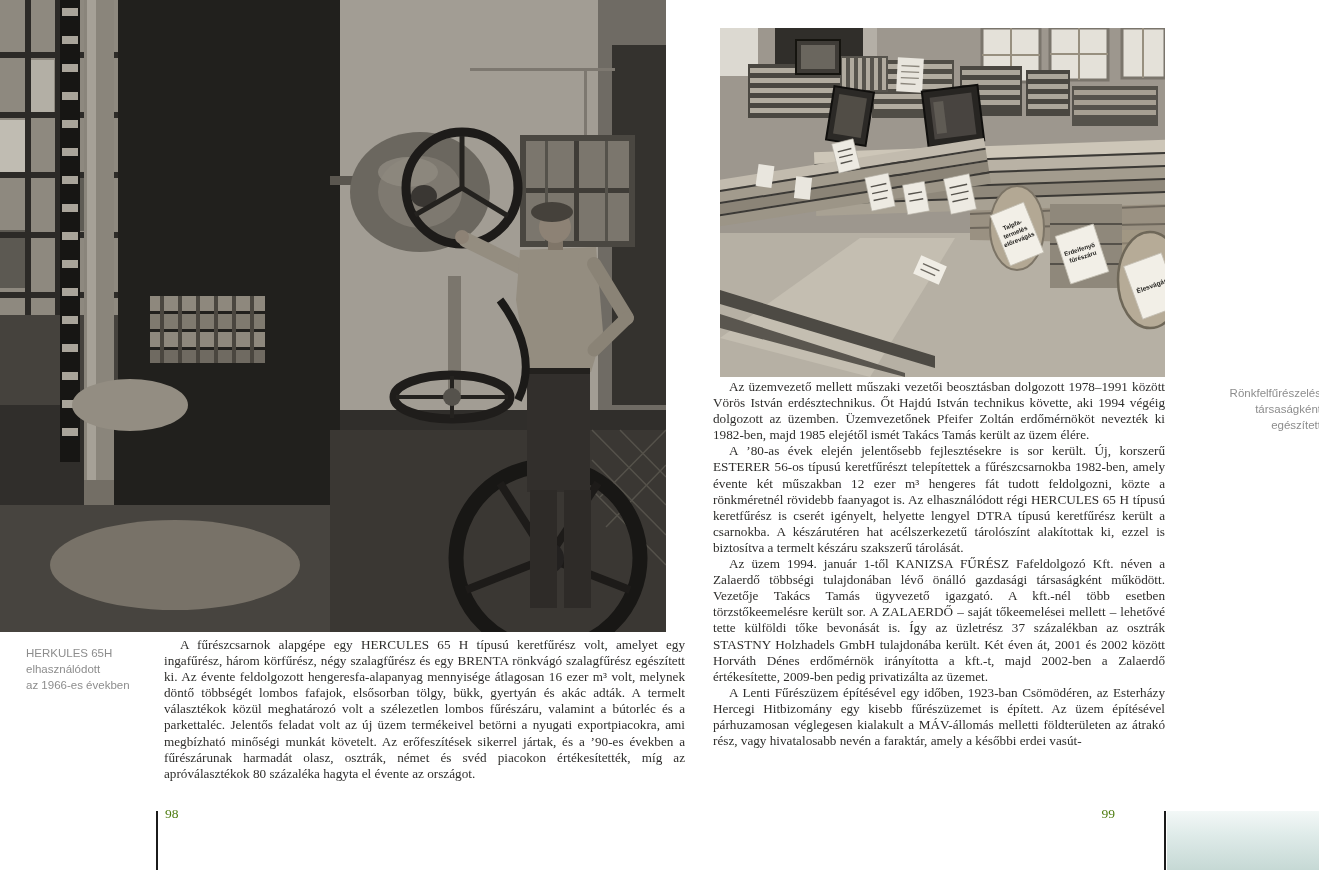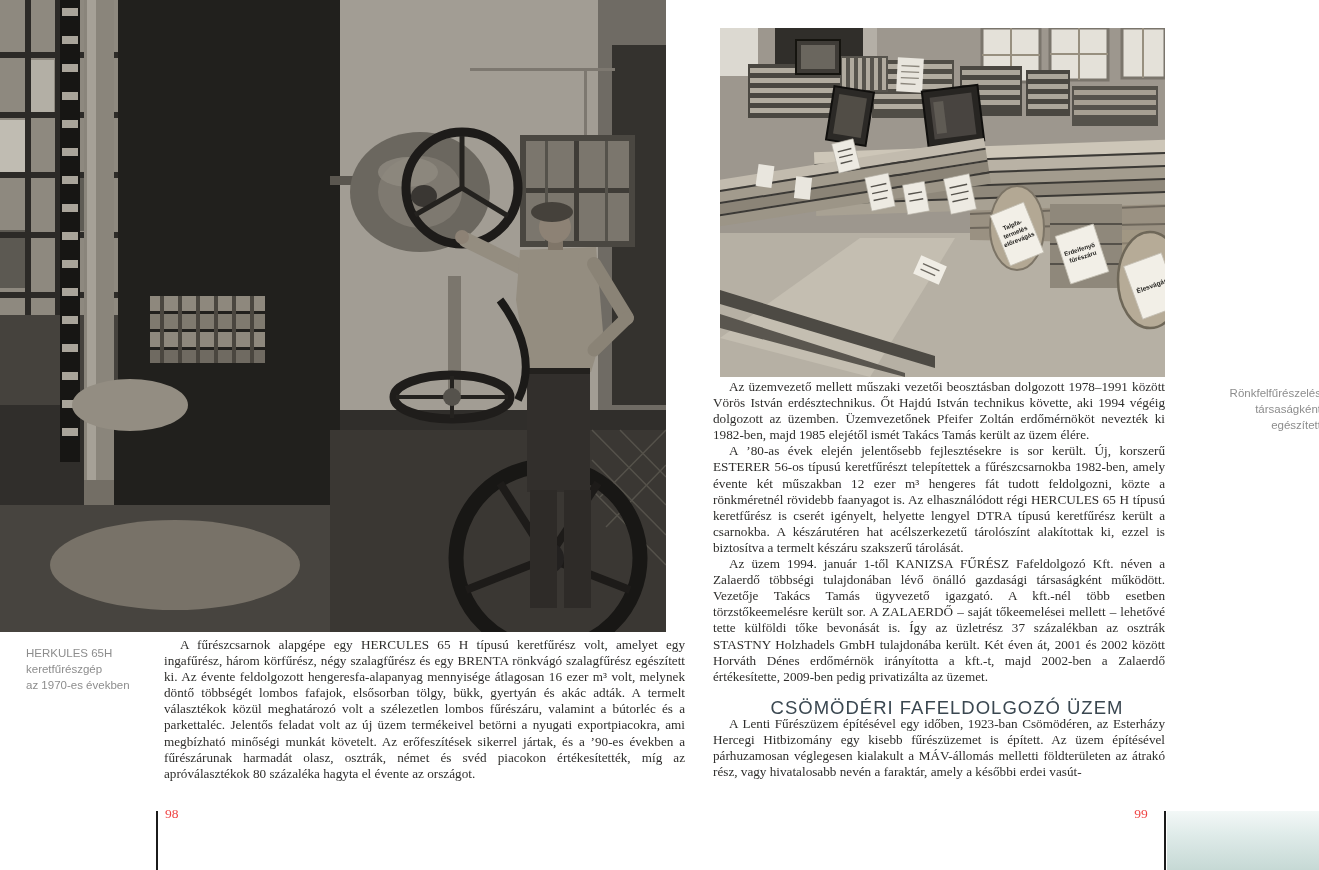--- a/index.html
+++ b/index.html
@@ -28,24 +28,24 @@
   .body-right{left:713px;top:379px;width:452px;}
   .section-heading{
     font-family:"Liberation Sans", sans-serif;
     font-size:18.5px;font-weight:400;letter-spacing:1px;
     color:#3a4750;text-align:center;text-indent:0;
     margin:15px 0 9px 0;
   }
   .body-right .section-heading{margin-top:15px;}
   
   .folio{
-    font-size:13.5px;color:#ef4444;font-family:"Liberation Serif", serif;
+    font-size:13.5px;color:#4d7c0f;font-family:"Liberation Serif", serif;
   }
   .folio-left{left:165px;top:806px;}
-  .folio-right{left:1126px;top:806px;width:30px;text-align:center;}
+  .folio-right{left:1085px;top:806px;width:30px;text-align:right;}
   .folio-rule{width:1.5px;height:59px;background:#1b1b1b;top:811px;}
   .rule-left{left:156px;}
   .rule-right{left:1164px;}
   .corner-gradient{
     left:1166.5px;top:811px;width:152.5px;height:59px;
     background:linear-gradient(to bottom,#f3f8f7 0%,#dfebe9 40%,#c6d9d5 100%);
   }
   svg text{font-family:"Liberation Sans", sans-serif;}
 </style>
 </head>
@@ -191,22 +191,22 @@
       <rect x="527" y="374" width="63" height="118" fill="#322f2c"></rect>
       <rect x="530" y="490" width="27" height="118" fill="#2e2b28"></rect>
       <rect x="564" y="490" width="27" height="118" fill="#2e2b28"></rect>
     </g>
 
     <path d="M500,300 C524,332 534,368 518,400" fill="none" stroke="#1b1a18" stroke-width="8"></path>
   </svg>
 
   <div class="abs caption caption-left">
     <div>HERKULES 65H</div>
-    <div>keretfűrészgép</div>
-    <div>az 1970-es években</div>
+    <div>elhasználódott</div>
+    <div>az 1966-es években</div>
   </div>
 
   <div class="abs bodytext body-left">
     <p>A fűrészcsarnok alapgépe egy HERCULES 65 H típusú keretfűrész volt, amelyet egy ingafűrész, három körfűrész, négy szalagfűrész és egy BRENTA rönkvágó szalagfűrész egészített ki. Az évente feldolgozott hengeresfa-alapanyag mennyisége átlagosan 16 ezer m³ volt, melynek döntő többségét lombos fafajok, elsősorban tölgy, bükk, gyertyán és akác adták. A termelt választékok közül meghatározó volt a szélezetlen lombos fűrészáru, valamint a bútorléc és a parkettaléc. Jelentős feladat volt az új üzem termékeivel betörni a nyugati exportpiacokra, ami megbízható minőségi munkát követelt. Az erőfeszítések sikerrel jártak, és a ’90-es években a fűrészárunak harmadát olasz, osztrák, német és svéd piacokon értékesítették, míg az apróválasztékok 80 százaléka hagyta el évente az országot.</p>
   </div>
 
   <div class="abs folio-rule rule-left"></div>
   <div class="abs folio folio-left">98</div>
 
   <svg class="abs photo-right" viewBox="0 0 445 349" aria-hidden="true">
@@ -387,21 +387,20 @@
   <div class="abs caption caption-right">
     <div>Rönkfelfűrészelés</div>
     <div>társaságként</div>
     <div>egészített</div>
   </div>
 
   <div class="abs bodytext body-right">
     <p>Az üzemvezető mellett műszaki vezetői beosztásban dolgozott 1978–1991 között Vörös István erdésztechnikus. Őt Hajdú István technikus követte, aki 1994 végéig dolgozott az üzemben. Üzemvezetőnek Pfeifer Zoltán erdőmérnököt nevezték ki 1982-ben, majd 1985 elejétől ismét Takács Tamás került az üzem élére.</p>
     <p>A ’80-as évek elején jelentősebb fejlesztésekre is sor került. Új, korszerű ESTERER 56-os típusú keretfűrészt telepítettek a fűrészcsarnokba 1982-ben, amely évente két műszakban 12 ezer m³ hengeres fát tudott feldolgozni, közte a rönkméretnél rövidebb faanyagot is. Az elhasználódott régi HERCULES 65 H típusú keretfűrész is cserét igényelt, helyette lengyel DTRA típusú keretfűrész került a csarnokba. A készárutéren hat acélszerkezetű tárolószínt alakítottak ki, ezzel is biztosítva a termelt készáru szakszerű tárolását.</p>
     <p>Az üzem 1994. január 1-től KANIZSA FŰRÉSZ Fafeldolgozó Kft. néven a Zalaerdő többségi tulajdonában lévő önálló gazdasági társaságként működött. Vezetője Takács Tamás ügyvezető igazgató. A kft.-nél több esetben törzstőkeemelésre került sor. A ZALAERDŐ – saját tőkeemelései mellett – lehetővé tette külföldi tőke bevonását is. Így az üzletrész 37 százalékban az osztrák STASTNY Holzhadels GmbH tulajdonába került. Két éven át, 2001 és 2002 között Horváth Dénes erdőmérnök irányította a kft.-t, majd 2002-ben a Zalaerdő értékesítette, 2009-ben pedig privatizálta az üzemet.</p>
-    <p class="section-heading">CSÖMÖDÉRI FAFELDOLGOZÓ ÜZEM</p>
     <p>A Lenti Fűrészüzem építésével egy időben, 1923-ban Csömödéren, az Esterházy Hercegi Hitbizomány egy kisebb fűrészüzemet is épített. Az üzem építésével párhuzamosan véglegesen kialakult a MÁV-állomás melletti földterületen az átrakó rész, vagy hivatalosabb nevén a faraktár, amely a későbbi erdei vasút-</p>
   </div>
 
   <div class="abs folio folio-right">99</div>
   <div class="abs folio-rule rule-right"></div>
   <div class="abs corner-gradient"></div>
 
 </div>
 
 </body></html>

